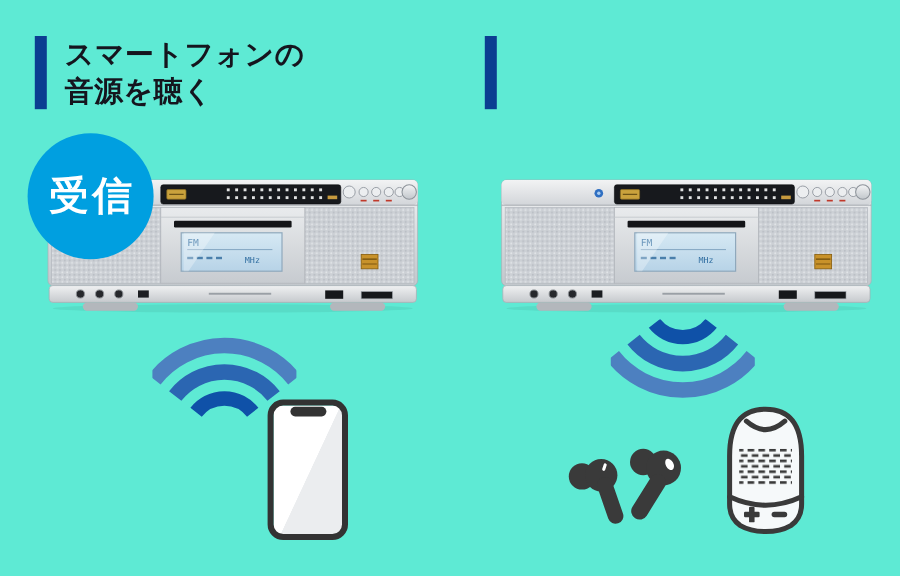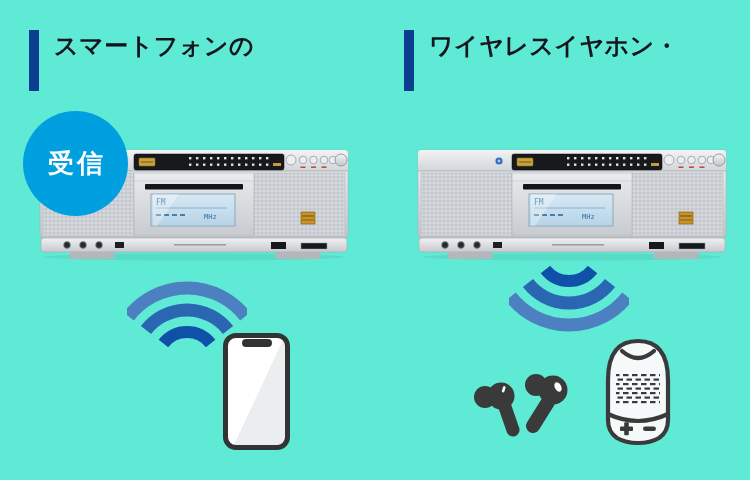--- a/index.html
+++ b/index.html
@@ -15,21 +15,21 @@
   .header .bar{width:10px; height:61px; background:#0b3e91; flex:none;}
   .header .title{
     margin-left:15px; font-size:24px; line-height:31px; font-weight:700;
     color:#15151e; letter-spacing:0.5px; white-space:nowrap;
   }
 
   .badge{
     position:absolute; left:23px; top:111px; width:105px; height:105px;
     border-radius:50%; background:#009fe0; z-index:5;
     display:flex; align-items:center; justify-content:center;
-    color:#ffffff; font-size:26px; font-weight:700; letter-spacing:3px;
+    color:#ffffff; font-size:33px; font-weight:700; letter-spacing:3px;
     text-indent:3px;
   }
 
   .stereo{position:absolute; left:39px; top:146px; z-index:1;}
   .panel.right .stereo{left:42px;}
 
   .wave{position:absolute;}
   .wave.receive{left:127px; top:266px;}
   .wave.transmit{left:134px; top:266px;}
 
@@ -181,20 +181,21 @@
         <rect x="236" y="106" width="46" height="7" rx="3.5" fill="#b3b7bc"></rect>
       </symbol>
     </defs>
   </svg>
 
   <div class="panel left">
     <div class="header">
       <div class="bar"></div>
       <div class="title">
         <div>スマートフォンの</div>
+        <div>音源を聴く</div>
       </div>
     </div>
 
     <div class="badge">受信</div>
 
     <svg class="stereo" width="310" height="115">
       <use href="#stereoUnit"></use>
     </svg>
 
     <svg class="wave receive" width="120" height="84" viewBox="0 0 120 84">
@@ -205,21 +206,20 @@
 
     <div class="phone">
       <div class="notch"></div>
     </div>
   </div>
 
   <div class="panel right">
     <div class="header">
       <div class="bar"></div>
       <div class="title">
-        <div>ワイヤレスイヤホン・</div>
       </div>
     </div>
 
 
     <svg class="stereo" width="310" height="115">
       <use href="#stereoUnit"></use>
     </svg>
 
     <svg class="wave transmit" width="120" height="70" viewBox="0 0 120 70">
       <path d="M36.4 3.5 A30 30 0 0 0 83.6 3.5" fill="none" stroke="#0f51a8" stroke-width="12"></path>

